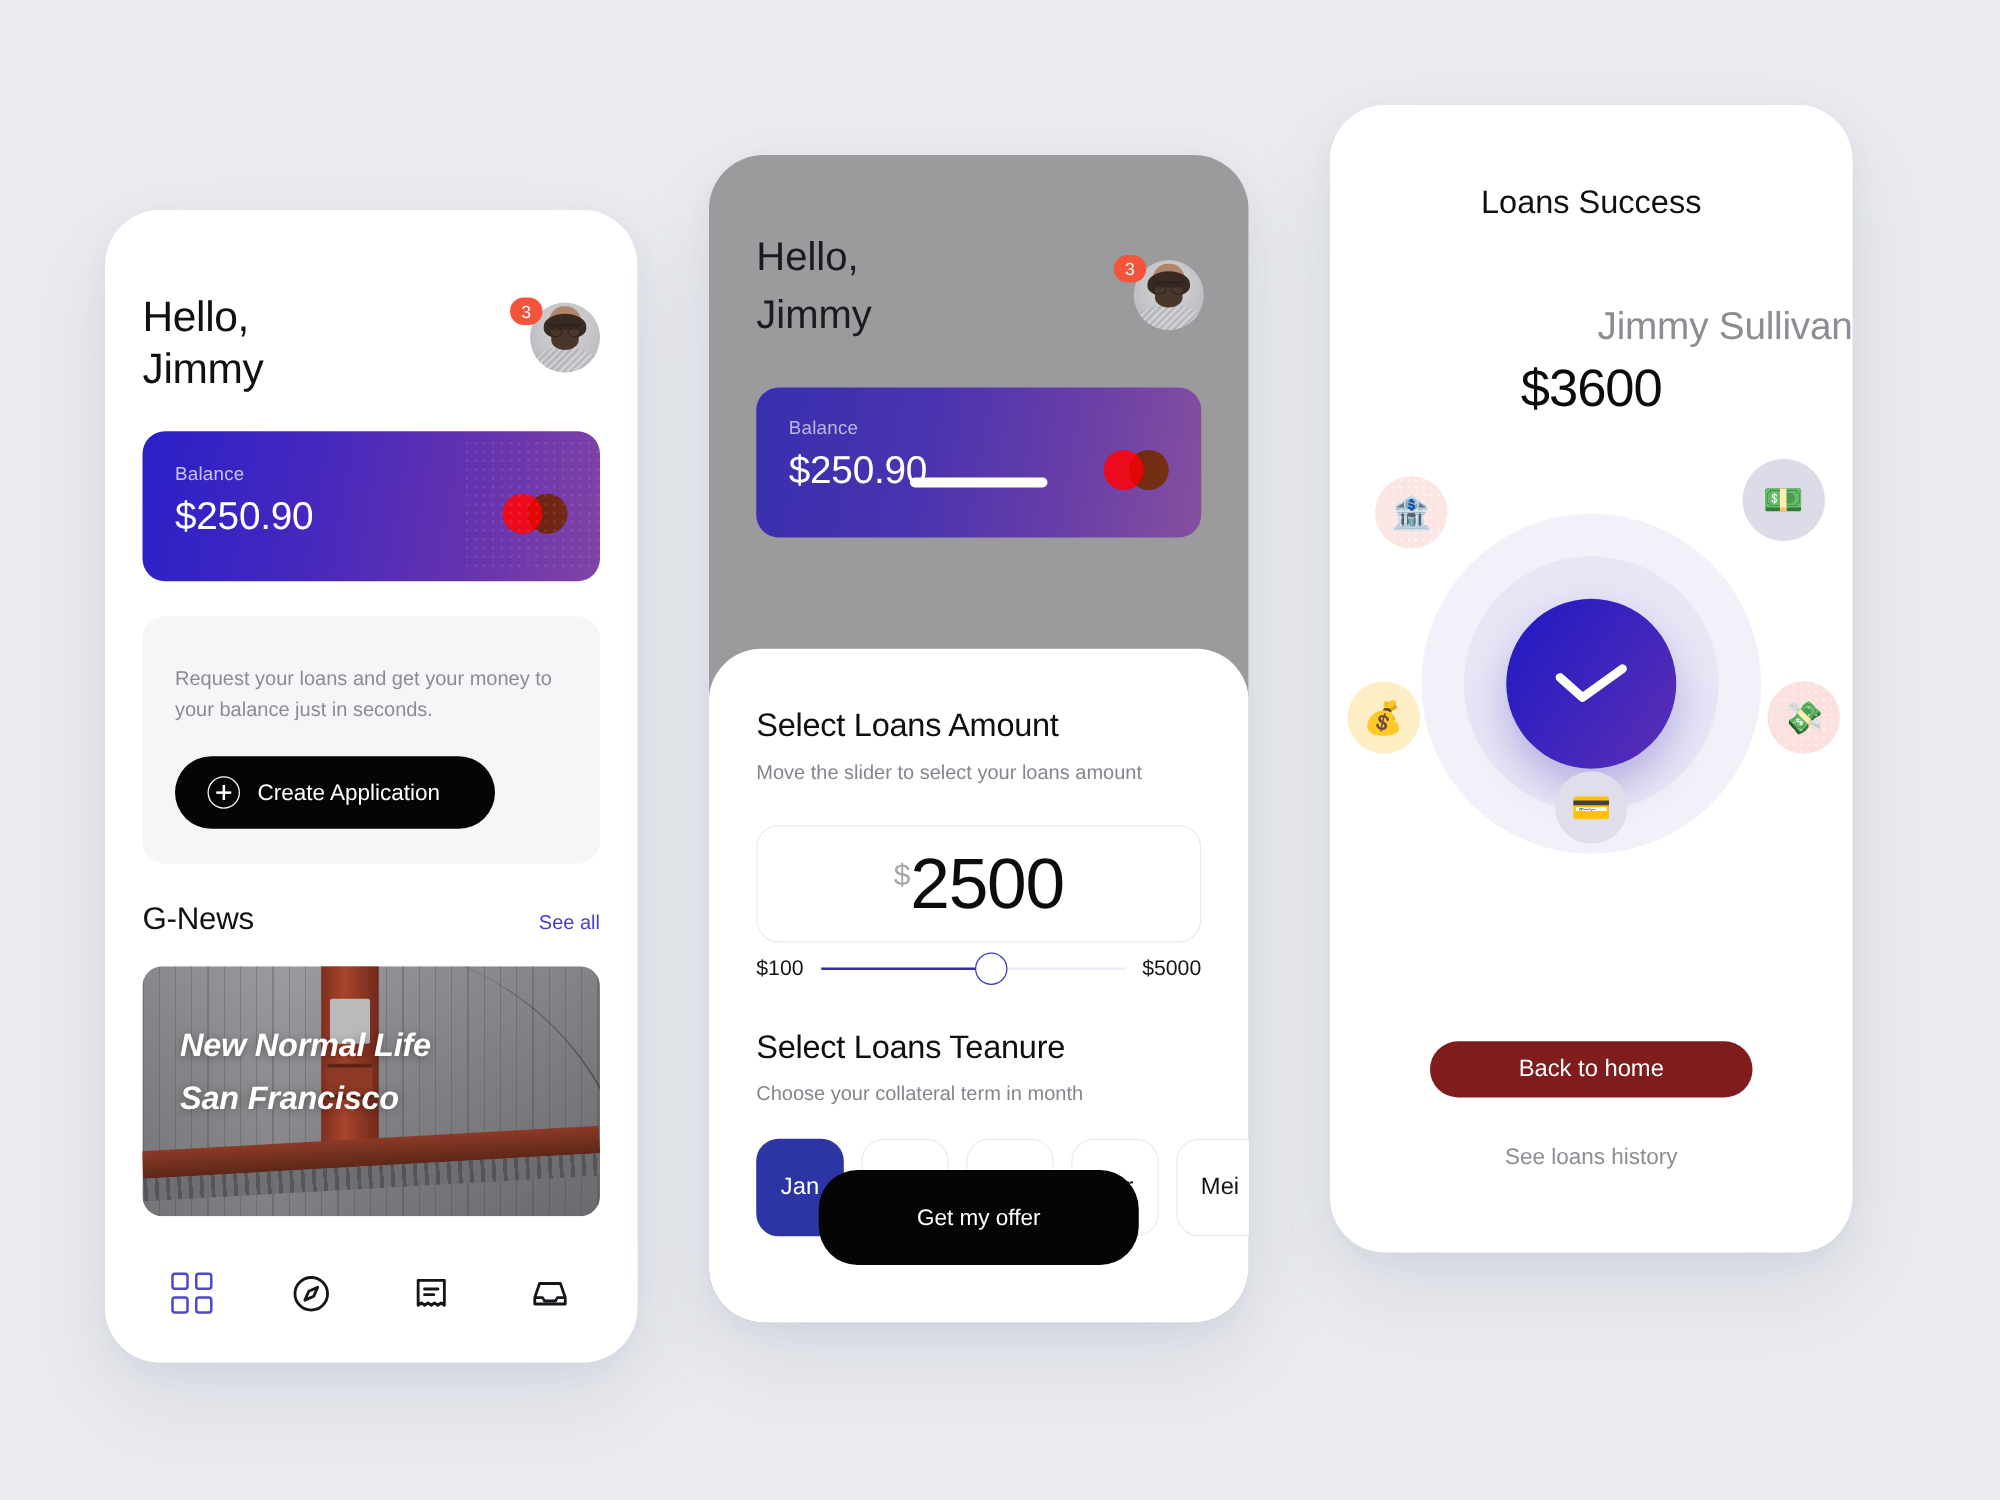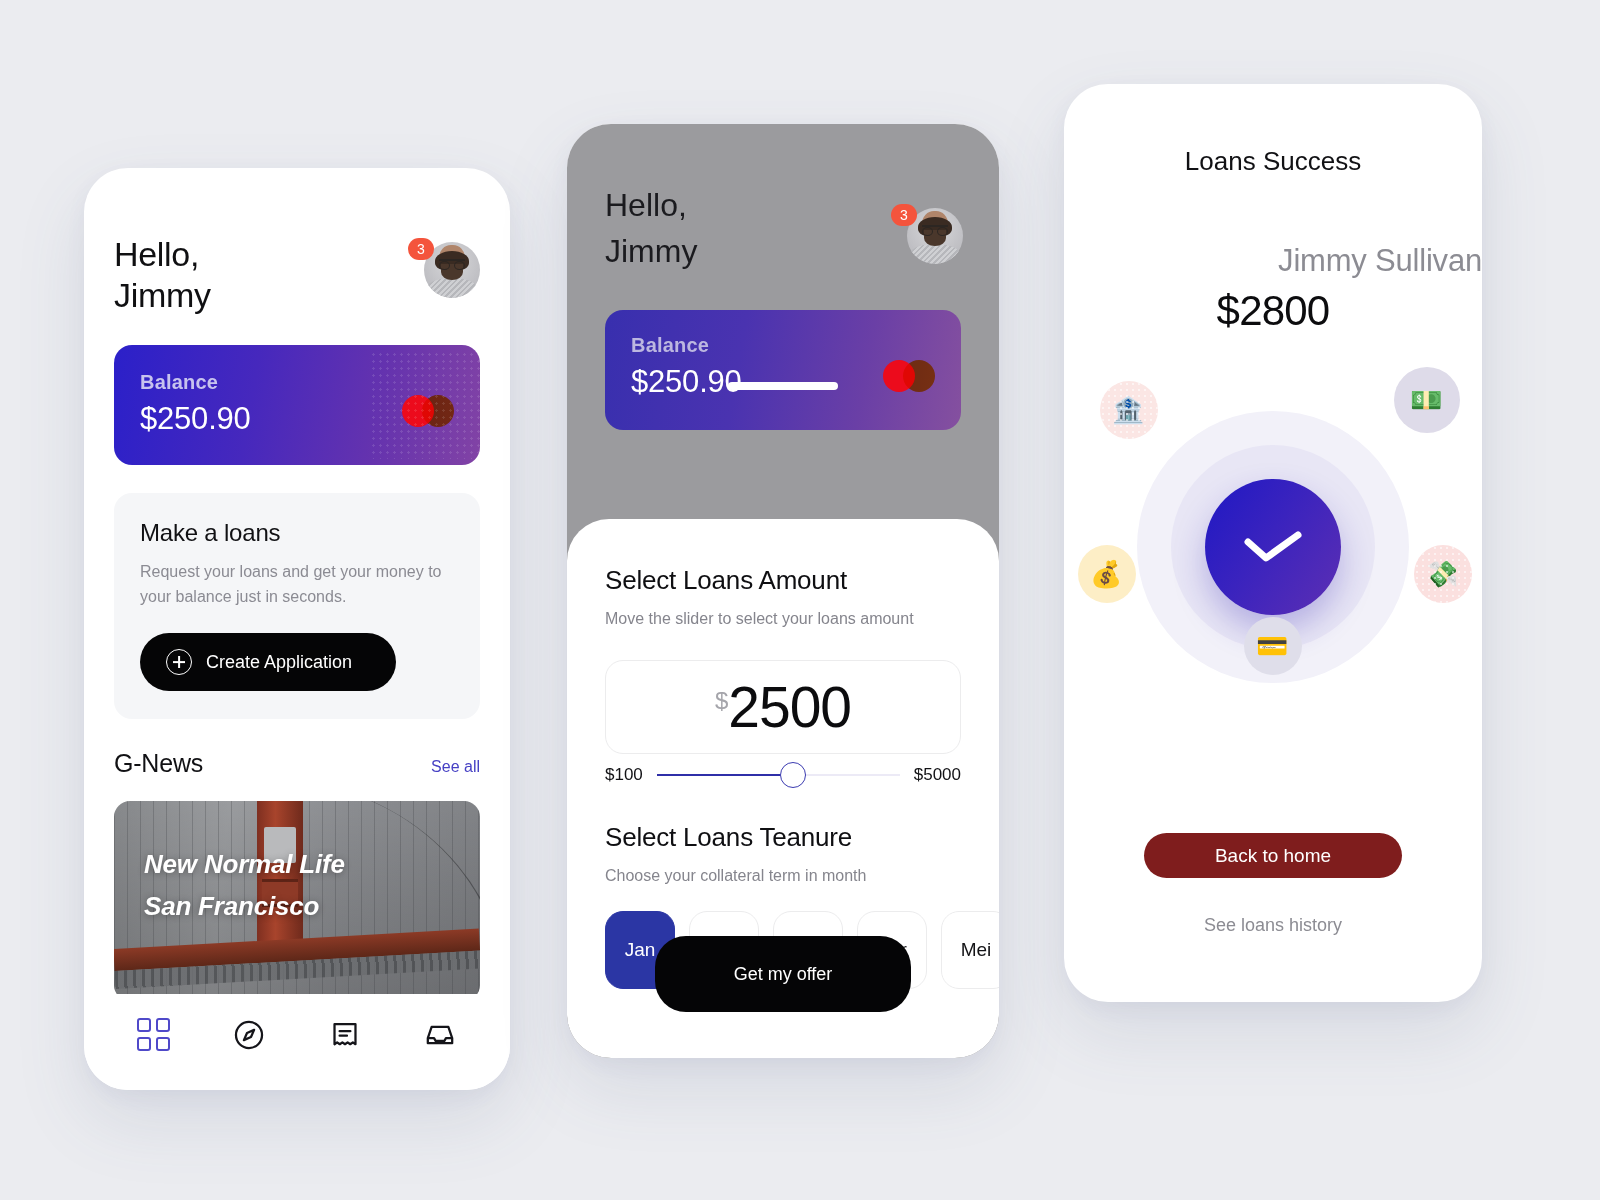--- a/index.html
+++ b/index.html
@@ -78,21 +78,21 @@
   .balance-card {
     margin-top: 29px; height: 120px; border-radius: 18px;
     background: linear-gradient(100deg, #2b20c9 0%, #4628bd 38%, #6533ae 72%, #8243a5 100%);
     position: relative; padding: 26px 26px 0 26px; overflow: hidden;
   }
   .balance-card:after{
     content:""; position:absolute; right:-10px; top:6px; width:120px; height:108px;
     background-image: radial-gradient(rgba(255,255,255,.20) 1px, transparent 1.1px);
     background-size: 7px 7px; opacity:.6; pointer-events:none;
   }
-  .bal-label { font-size: 20px; color: #c7c3ee; letter-spacing: .2px; font-weight: bold; }
+  .bal-label { font-size: 15px; color: #c7c3ee; letter-spacing: .2px; }
   .bal-value { font-size: 31px; color: #fff; margin-top: 7px; letter-spacing: -0.2px; }
   .mc { position: absolute; right: 26px; top: 50px; width: 52px; height: 32px; }
   .mc i { position: absolute; top: 0; width: 32px; height: 32px; border-radius: 50%; display:block; }
   .mc .red { left: 0; background: #ec0b1c; }
   .mc .org { right: 0; background: #f2a01d; mix-blend-mode: multiply; }
 
   .loan-card {
     margin-top: 28px; background: #f5f6f8; border-radius: 18px;
     padding: 26px 26px 28px 26px;
   }
@@ -311,21 +311,20 @@
       <div class="balance-card">
         <div class="bal-label">Balance</div>
         <div class="bal-value">$250.90</div>
         <div class="mc">
           <i class="red"></i>
           <i class="org"></i>
         </div>
       </div>
 
       <div class="loan-card">
-        <div class="loan-title">Make a loans</div>
         <div class="loan-sub">Request your loans and get your money to your balance just in seconds.</div>
         <button class="cta-dark">
           <span class="plus-ico"></span>
           <span>Create Application</span>
         </button>
       </div>
 
       <div class="news-row">
         <div class="news-title">G-News</div>
         <div class="see-all">See all</div>
@@ -425,21 +424,21 @@
 
       </div>
 
       <button class="cta-wide">Get my offer</button>
     </div>
   </div>
 
   <div class="phone" id="phone3">
     <div class="p3-title">Loans Success</div>
     <div class="p3-name">Jimmy Sullivan</div>
-    <div class="p3-amount">$2800</div>
+    <div class="p3-amount">$3600</div>
 
     <div class="success-area">
       <div class="ring r1"></div>
       <div class="ring r2"></div>
       <div class="core">
         <svg class="check" viewBox="0 0 62 34" fill="none" stroke="#ffffff" stroke-width="7" stroke-linecap="round" stroke-linejoin="round">
           <path d="M6 12 24 28 56 5"></path>
         </svg>
       </div>
       <div class="fb fb-bank dots">🏦</div>

